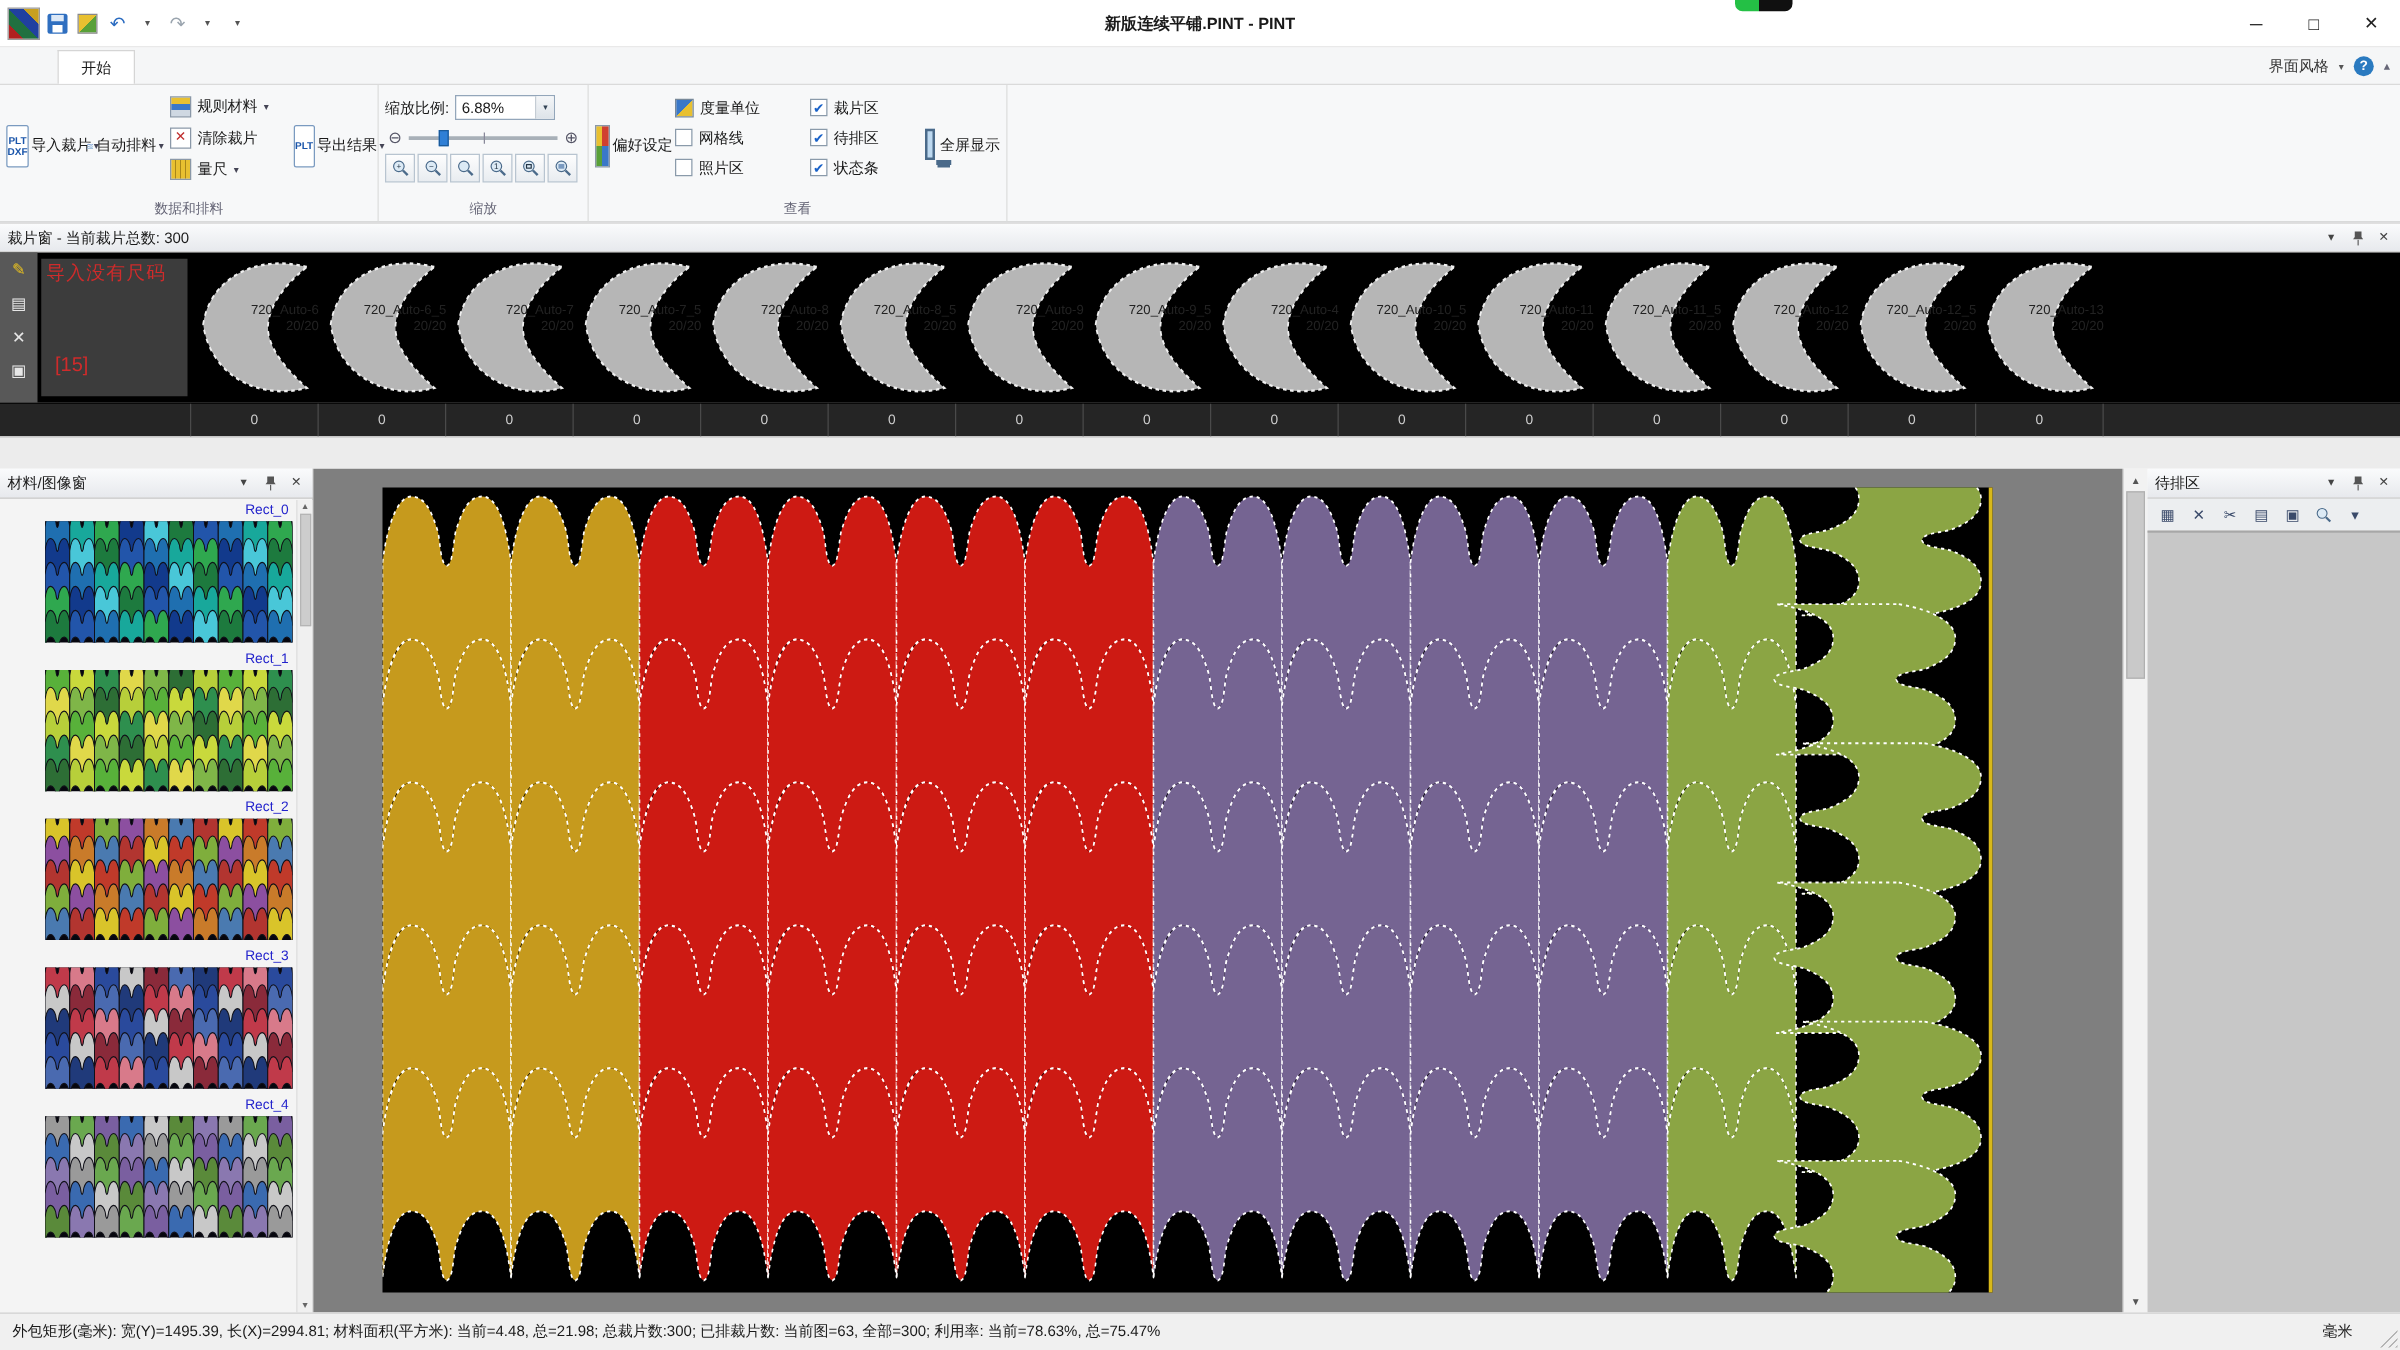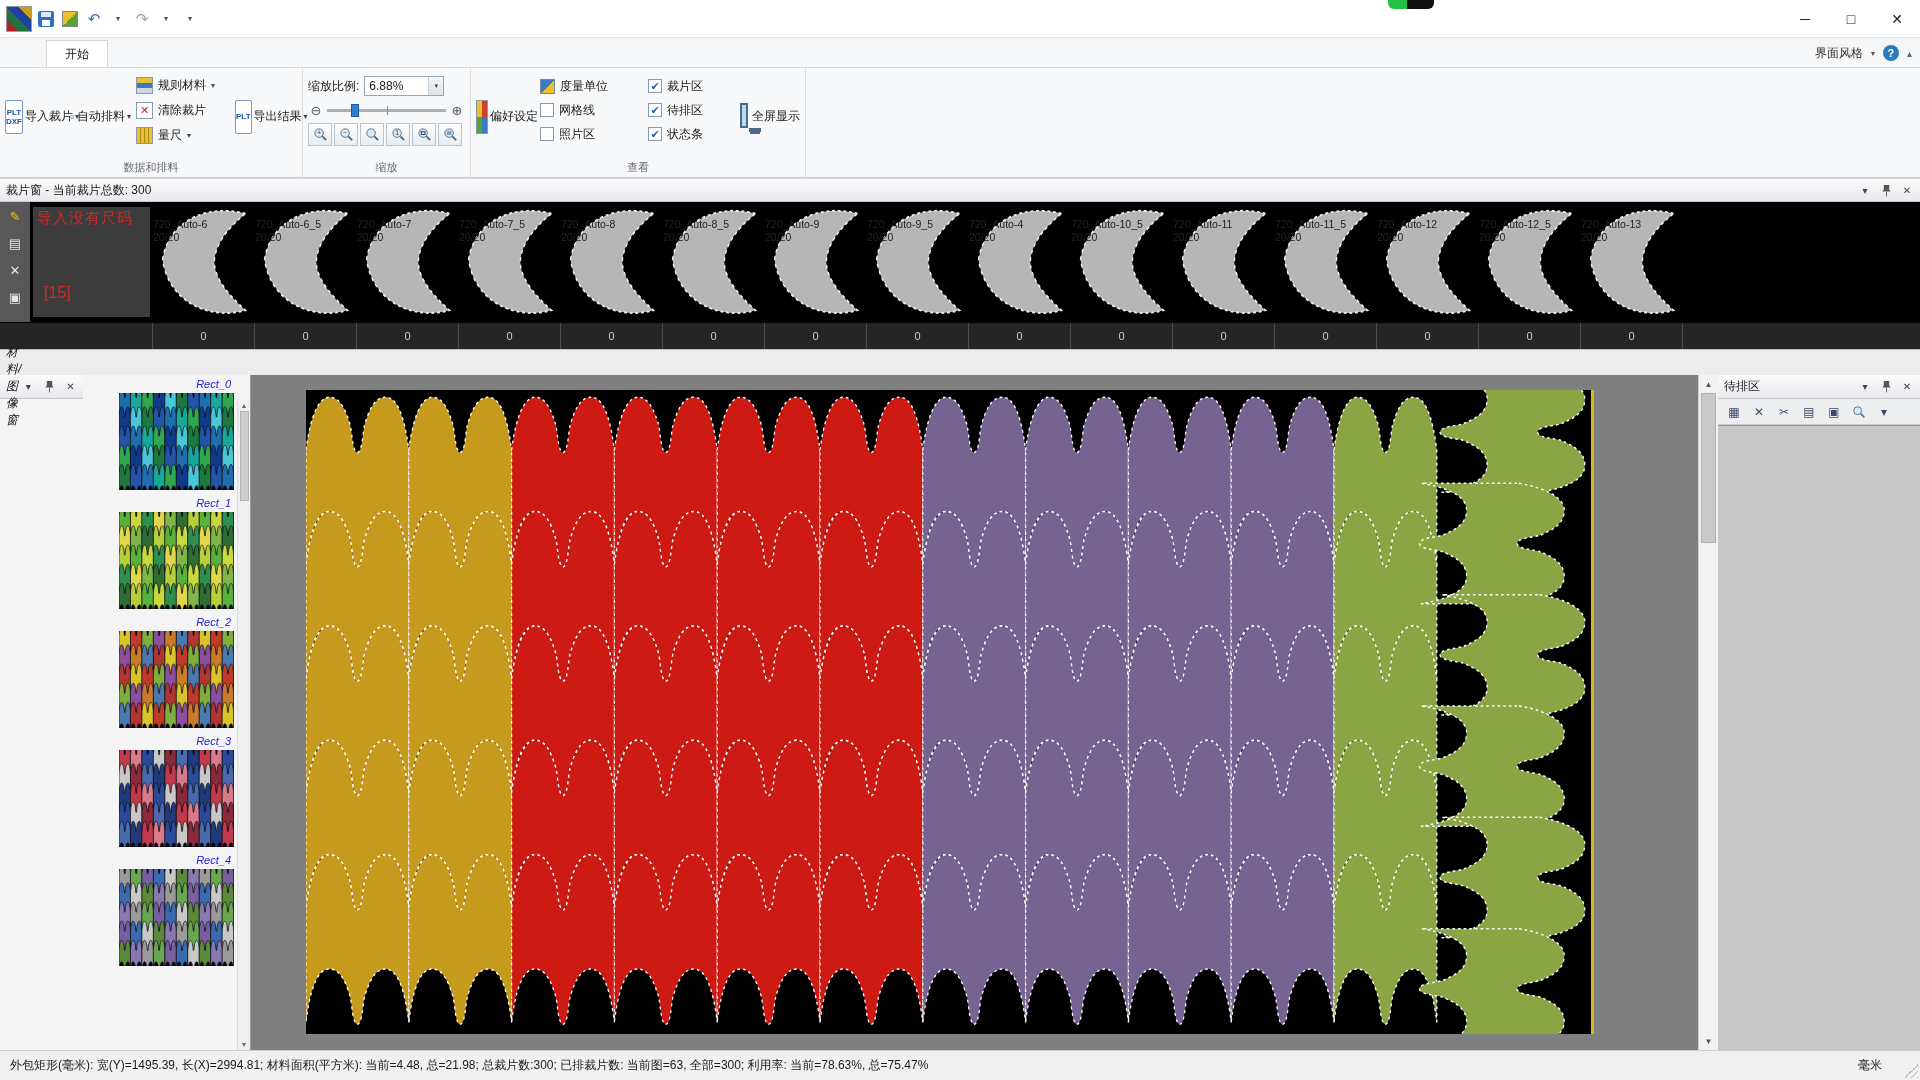--- a/index.html
+++ b/index.html
@@ -75,29 +75,29 @@
   .mini-toolbar{position:absolute;left:0;top:0;bottom:0;width:30px;background:#585858;display:flex;flex-direction:column;align-items:center;padding-top:5px;gap:9px;z-index:3;}
   .mt-icon{width:18px;height:18px;display:flex;align-items:center;justify-content:center;font-size:13px;color:#e6e6e6;}
   .mt-icon.pencil{color:#e8c020;}
   .slot{position:absolute;left:33px;top:5px;width:117px;bottom:5px;background:#3c3c3c;}
   .warning{position:absolute;left:37px;top:7px;color:#cf2b2b;font-size:15px;letter-spacing:1px;z-index:4;}
   .sel-label{position:absolute;left:44px;bottom:20px;color:#cf2b2b;font-size:16px;z-index:4;}
   #piece-thumbs{position:absolute;left:153px;right:0;top:0;bottom:0;display:flex;overflow:hidden;}
   .pthumb{flex:0 0 102px;width:102px;position:relative;}
   .pthumb svg{position:absolute;left:2px;top:4px;width:98px;height:112px;}
   .cres{fill:#b6b6b6;stroke:#efefef;stroke-width:1.5;stroke-dasharray:3 3;}
-  .plabel{position:absolute;left:0;right:0;top:16px;text-align:left;font-size:10.5px;color:#222;line-height:13px;z-index:2;}
+  .plabel{position:absolute;left:0;right:0;top:40px;text-align:right;font-size:10.5px;color:#222;line-height:13px;z-index:2;}
   .qty-strip{height:27px;background:#252525;display:flex;border-top:1px solid #000;}
   .qspacer{flex:0 0 153px;border-right:1px solid #4a4a4a;}
   .qcell{flex:0 0 102px;border-right:1px solid #4a4a4a;color:#cfcfcf;display:flex;align-items:center;justify-content:center;font-size:11px;}
   .qfill{flex:1;}
   .panel-gap{height:26px;background:#ececec;border-top:1px solid #bdbdbd;}
   
   .middle{height:675px;display:flex;}
-  .materials{width:251px;background:#f4f4f4;display:flex;position:relative;border-right:1px solid #9a9a9a;font-style:italic;}
+  .materials{width:251px;background:#f4f4f4;display:flex;flex-direction:column;position:relative;border-right:1px solid #9a9a9a;}
   .mat-list{flex:1;padding:3px 16px 0 5px;overflow:hidden;}
   .mat-item{margin-bottom:7px;padding-left:31px;}
   .mat-label{text-align:right;color:#2323cc;font-size:11px;height:15px;padding-right:3px;}
   .mat-thumb{height:97px;background:#06060e;}
   .mat-thumb svg{width:100%;height:100%;display:block;}
   .mat-scroll{position:absolute;right:0;top:25px;bottom:0;width:13px;background:#f0f0f0;border-left:1px solid #ddd;display:flex;flex-direction:column;align-items:center;padding:2px 0;font-size:7px;color:#666;}
   .ms-thumb{width:9px;height:90px;background:#cdcdcd;border:1px solid #b5b5b5;margin-top:2px;}
   .ms-spacer{flex:1;}
   .canvas-region{flex:1;background:#7f7f7f;position:relative;}
   .nest-area{position:absolute;left:55px;top:15px;width:1288px;height:644px;background:#000;border-right:3px solid #d8b81a;}
@@ -132,20 +132,21 @@
     <div class="qat-btn">
         <span>↶</span>
       </div>
     <div class="qat-btn qat-caret">▾</div>
     <div class="qat-btn gray">
         <span>↷</span>
       </div>
     <div class="qat-btn qat-caret">▾</div>
     <div class="qat-btn qat-caret">▾</div>
   </div>
+  <div class="wtitle">新版连续平铺.PINT - PINT</div>
   <div class="rec-pill"></div>
   <div class="win-controls">
     <div class="win-btn">─</div>
     <div class="win-btn">□</div>
     <div class="win-btn">✕</div>
   </div>
 </div>
 
 <div class="tabrow">
   <div class="tab">开始</div>

